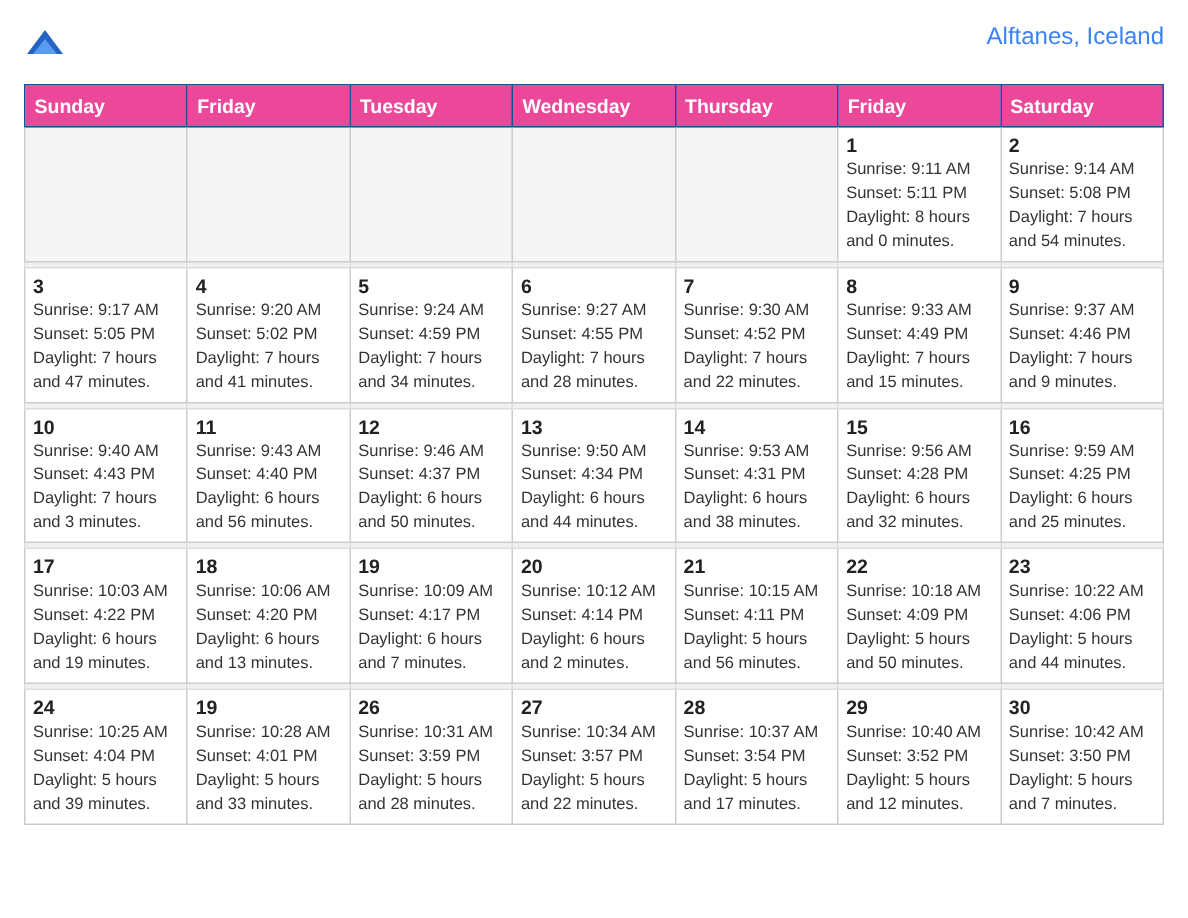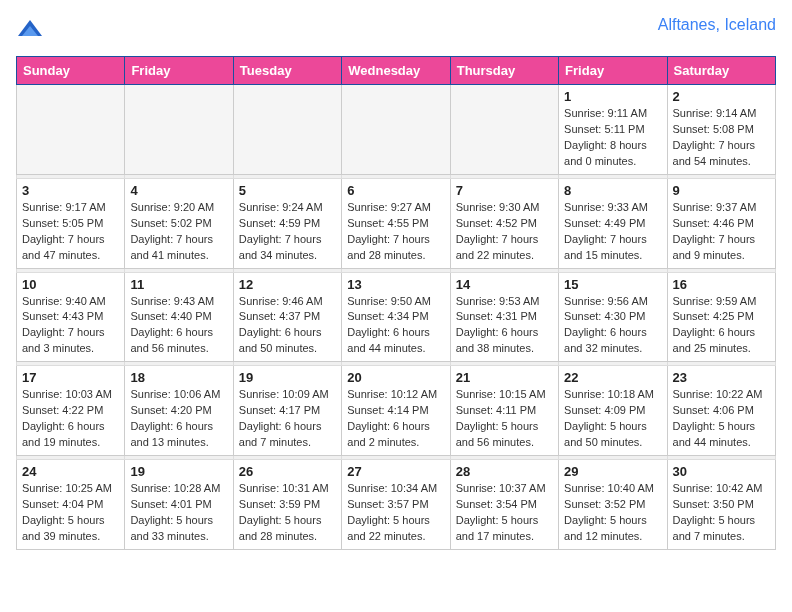--- a/index.html
+++ b/index.html
@@ -239,21 +239,21 @@
         <td>
           <span class="day-number">14</span>
           <div class="day-info">Sunrise: 9:53 AM
 Sunset: 4:31 PM
 Daylight: 6 hours
 and 38 minutes.</div>
         </td>
         <td>
           <span class="day-number">15</span>
           <div class="day-info">Sunrise: 9:56 AM
-Sunset: 4:30 PM
+Sunset: 4:28 PM
 Daylight: 6 hours
 and 32 minutes.</div>
         </td>
         <td>
           <span class="day-number">16</span>
           <div class="day-info">Sunrise: 9:59 AM
 Sunset: 4:25 PM
 Daylight: 6 hours
 and 25 minutes.</div>
         </td>

